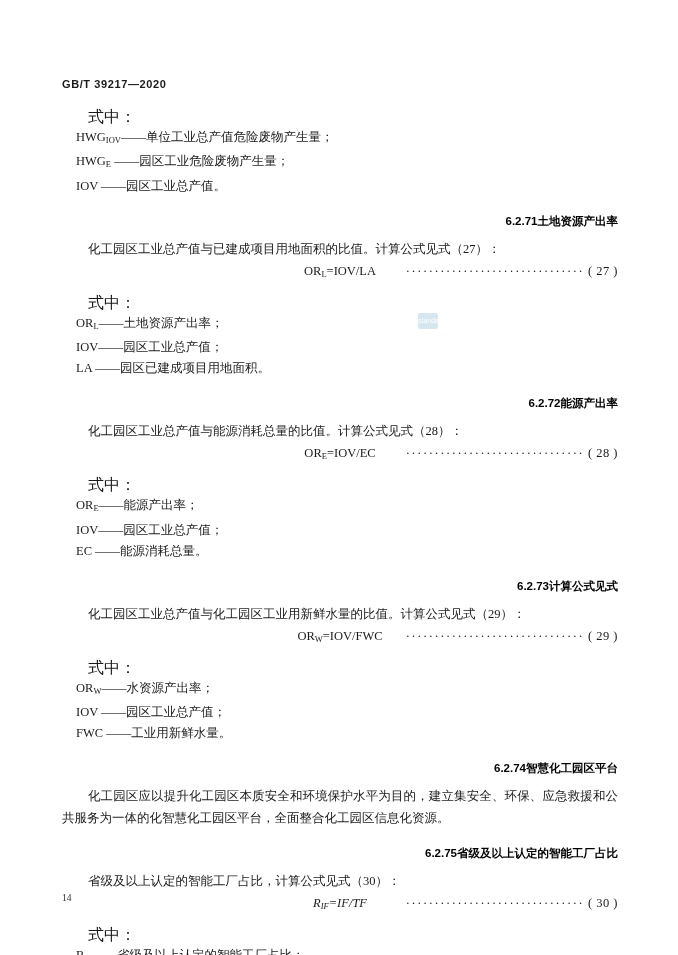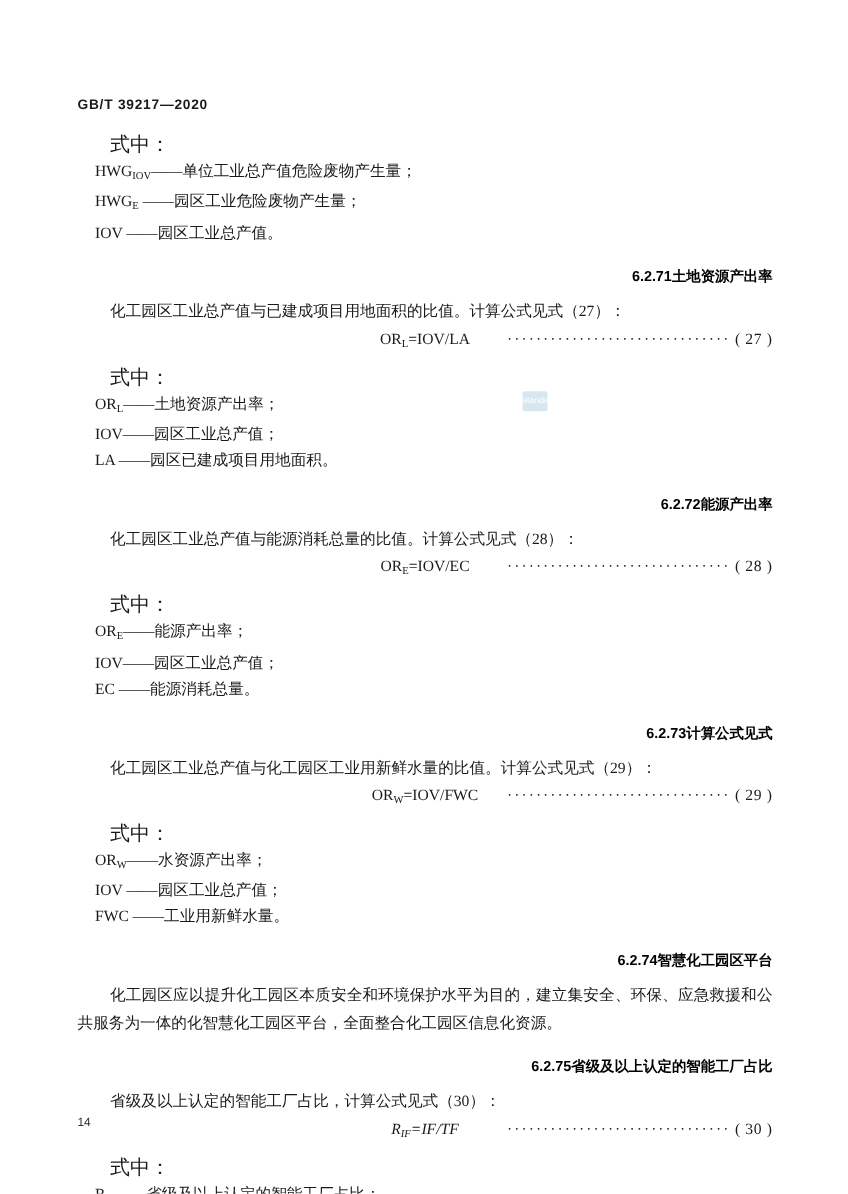--- a/index.html
+++ b/index.html
@@ -97,21 +97,21 @@
     font-size: 8.5px;
     vertical-align: -0.28em;
   }
   .ital {
     font-style: italic;
   }
   .footer-num {
     position: absolute;
     left: 62px;
     top: 893px;
-    font-family: Liberation Sans, sans-serif;
+    font-family: Liberation Serif, serif;
     font-size: 9.5px;
     color: #333;
   }
   .watermark {
     position: absolute;
     left: 418px;
     top: 313px;
     width: 20px;
     height: 16px;
     background: #cfe3ee;

